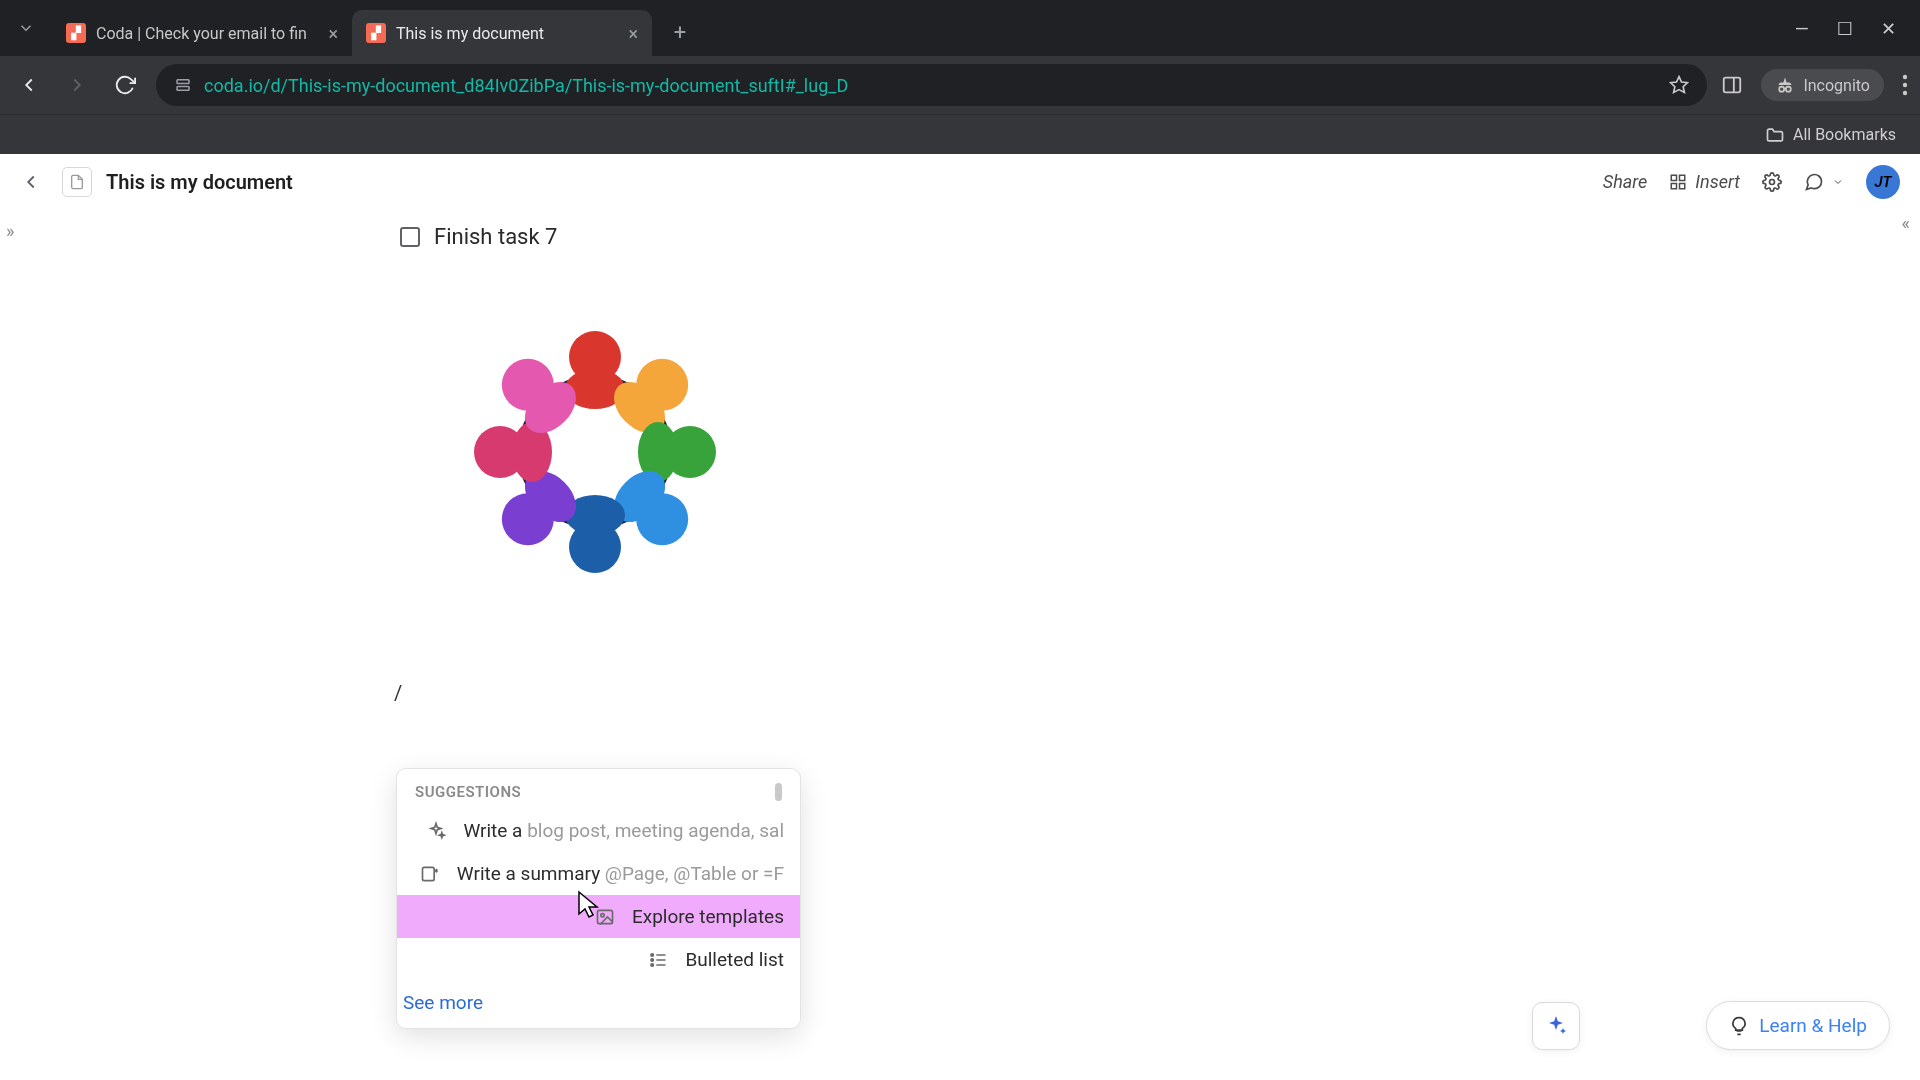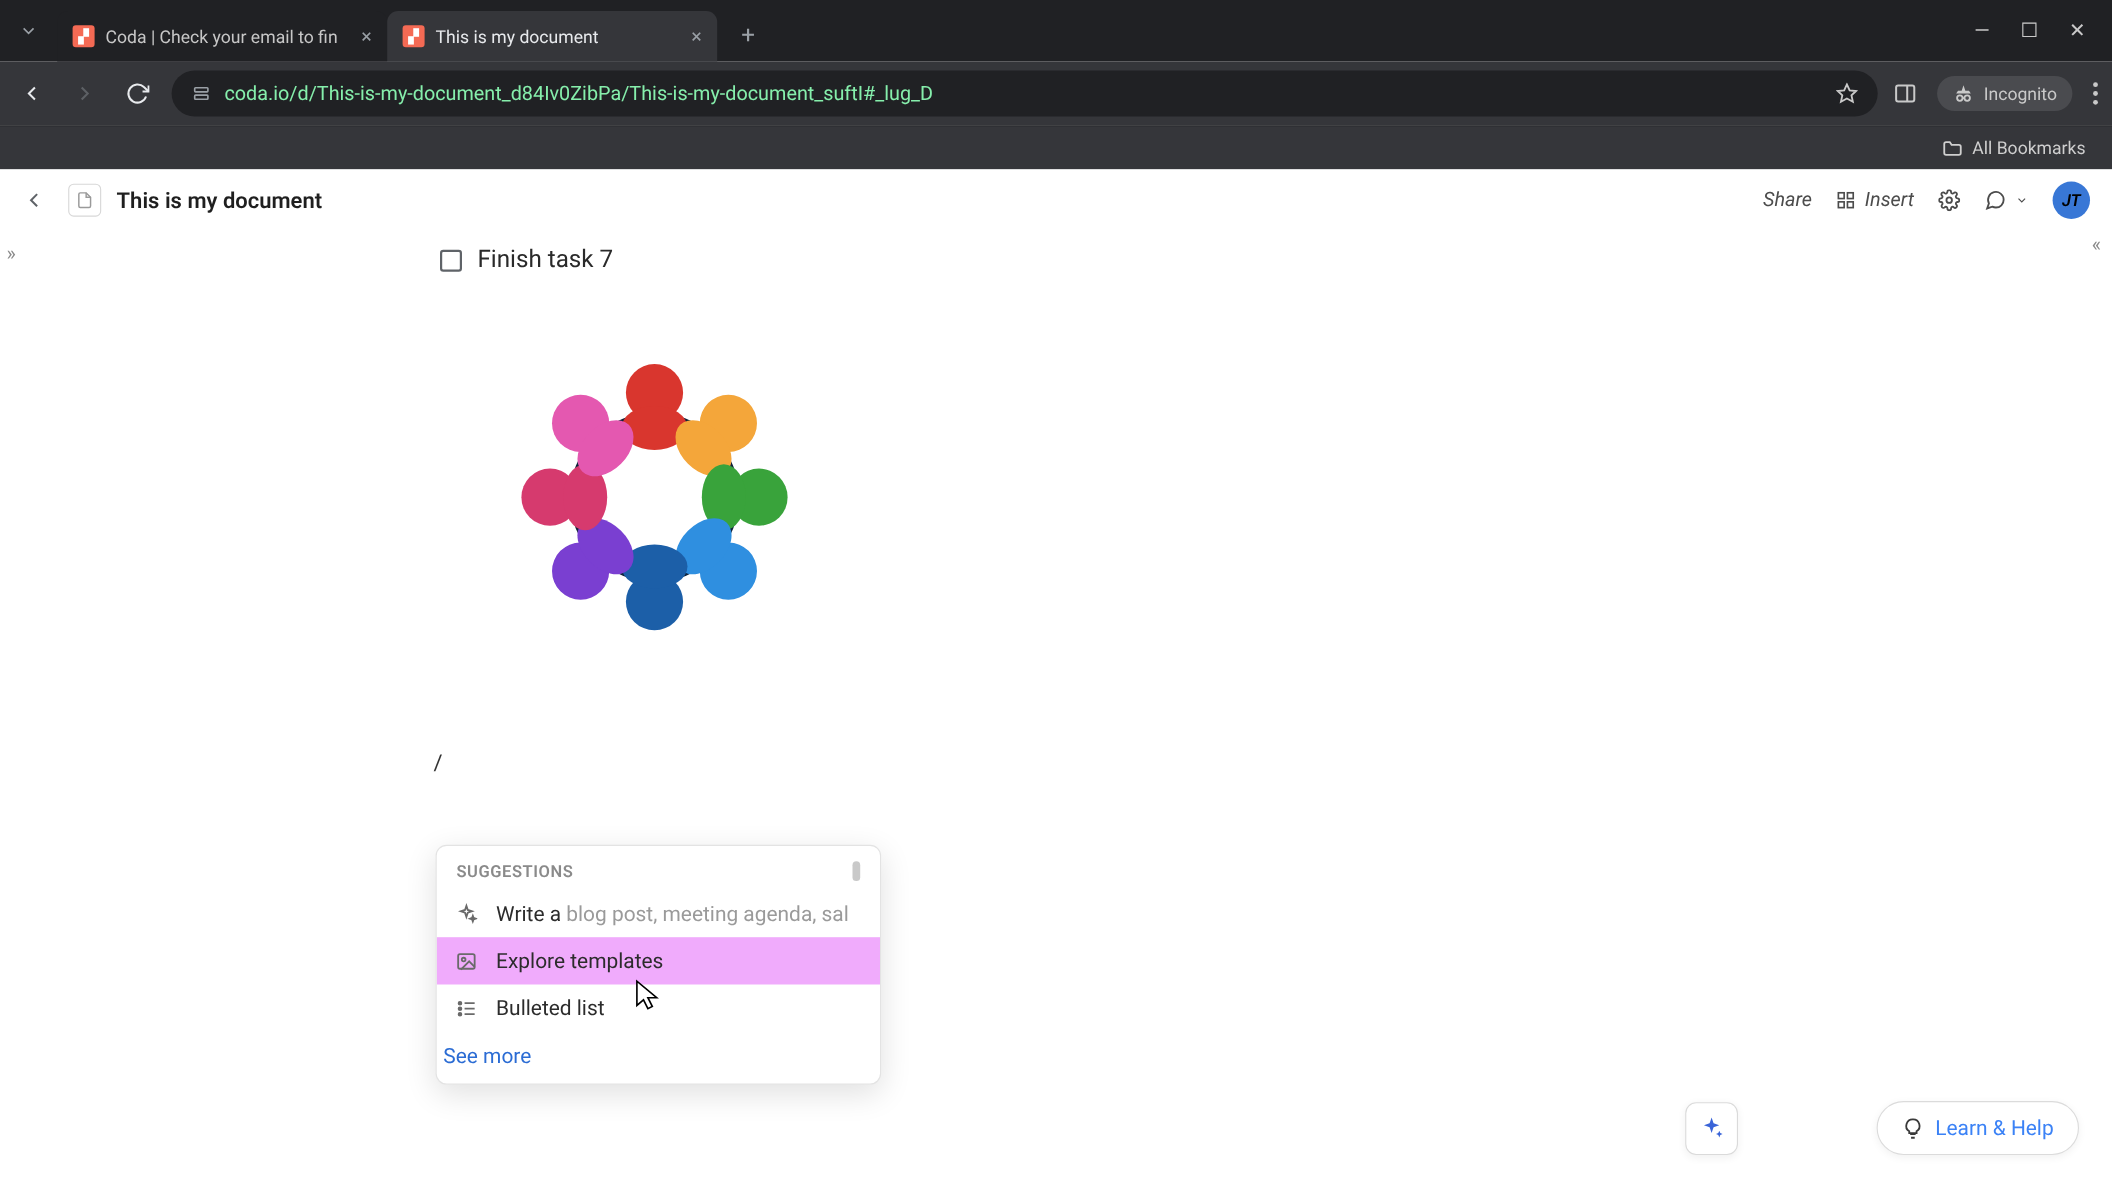--- a/index.html
+++ b/index.html
@@ -15,21 +15,21 @@
 .tab-title { flex:1; white-space:nowrap; overflow:hidden; text-overflow:ellipsis; }
 .tab-close { color:#9aa0a6; font-size:18px; cursor:pointer; }
 .new-tab { width:40px; height:40px; display:flex; align-items:center; justify-content:center; color:#9aa0a6; font-size:22px; margin-left:8px; margin-bottom:4px; }
 .window-controls { margin-left:auto; display:flex; gap:28px; padding-right:24px; color:#c9c9c9; align-items:center; height:56px; }
 .wc { font-size:18px; }
 
 .addr-bar { background:#35363a; height:58px; display:flex; align-items:center; padding:0 12px; gap:14px; }
 .nav-btn { color:#9aa0a6; width:34px; height:34px; display:flex; align-items:center; justify-content:center; font-size:22px; }
 .nav-btn.disabled { opacity:0.4; }
 .url-field { flex:1; background:#202124; border-radius:24px; height:42px; display:flex; align-items:center; padding:0 18px; gap:12px; color:#9aa0a6; font-size:18px; }
-.url-text { color:#86efac;text-align:center; }
+.url-text { color:#14b8a6;text-align:center; }
 .addr-right { display:flex; align-items:center; gap:18px; color:#c9c9c9; }
 .incognito-pill { display:flex; align-items:center; gap:8px; background:#4a4b4f; padding:6px 14px; border-radius:20px; font-size:16px; }
 
 .bookmarks-bar { background:#35363a; height:40px; display:flex; align-items:center; justify-content:flex-end; padding:0 24px; border-top:1px solid #2a2b2e; }
 .bookmarks-item { display:flex; align-items:center; gap:8px; color:#cfcfcf; font-size:16px; }
 
 
 .app { position:relative; height: calc(1080px - 56px - 58px - 40px); background:#fff; }
 .app-header { height:56px; display:flex; align-items:center; padding:0 20px; gap:14px; border-bottom:1px solid transparent; }
 .back-arrow { color:#5f6368; font-size:22px; width:28px; }
@@ -46,21 +46,21 @@
 .checkbox-row { display:flex; align-items:center; gap:14px; font-size:22px; color:#2a2a2a; }
 .checkbox { width:20px; height:20px; border:2px solid #5f6368; border-radius:3px; }
 
 .logo-wrap { margin-top:48px; margin-left:40px; width:310px; height:310px; position:relative; }
 
 .slash-line { margin-top:74px; margin-left:-6px; font-size:20px; color:#333; }
 
 .suggestions-popup { position:absolute; left:396px; top:614px; width:405px; background:#fff; border:1px solid #e3e3e3; border-radius:10px; box-shadow:0 8px 28px rgba(0,0,0,0.12); overflow:hidden; }
 .sugg-header { padding:14px 18px 8px; font-size:15px; letter-spacing:0.5px; color:#8a8a8a; font-weight:600; display:flex; justify-content:space-between; }
 .sugg-scrollthumb { width:7px; height:18px; background:#c9c9c9; border-radius:4px; }
-.sugg-item { display:flex; align-items:center; gap:16px; padding:10px 16px; font-size:19px; color:#2c2c2c; cursor:pointer; }
+.sugg-item { display:flex; align-items:center; gap:16px; padding:10px 16px; font-size:19px; color:#2c2c2c; cursor:pointer;justify-content:flex-end; }
 .sugg-item.highlight { background:#f0abfc; }
 .sugg-icon { width:22px; color:#6a6a6a; display:flex; justify-content:center; }
 .sugg-hint { color:#9a9a9a; }
 .sugg-footer { text-align:left; padding:10px 6px 14px; }
 .see-more { color:#2b6cd4; font-size:19px; cursor:pointer; }
 
 .learn-help { position:absolute; right:30px; bottom:30px; background:#fff; border:1px solid #dbdbdb; border-radius:26px; padding:12px 22px; display:flex; align-items:center; gap:10px; font-size:19px; color:#3b82f6; box-shadow:0 2px 8px rgba(0,0,0,0.06); }
 .ai-fab { position:absolute; right:340px; bottom:30px; width:48px; height:48px; border:1px solid #dadada; border-radius:10px; display:flex; align-items:center; justify-content:center; color:#3a64d8; box-shadow:0 2px 8px rgba(0,0,0,0.06); }
 
 .cursor { position:absolute; left:576px; top:736px; pointer-events:none; }
@@ -263,20 +263,29 @@
     </div>
     <div class="sugg-item">
       <span class="sugg-icon">
         <svg width="20" height="20" viewBox="0 0 24 24" fill="none" stroke="#6a6a6a" stroke-width="2">
             <path d="M12 3l1.5 4.5L18 9l-4.5 1.5L12 15l-1.5-4.5L6 9l4.5-1.5z"></path>
             <path d="M19 14l.8 2.2L22 17l-2.2.8L19 20l-.8-2.2L16 17l2.2-.8z"></path>
           </svg>
       </span>
       <span><span>Write a </span><span class="sugg-hint">blog post, meeting agenda, sal</span></span>
     </div>
+    <div class="sugg-item">
+      <span class="sugg-icon">
+        <svg width="20" height="20" viewBox="0 0 24 24" fill="none" stroke="#6a6a6a" stroke-width="2">
+            <rect x="3" y="4" width="14" height="16" rx="2"></rect>
+            <path d="M17 8h4M21 8l-2-2M21 8l-2 2"></path>
+          </svg>
+      </span>
+      <span><span>Write a summary </span><span class="sugg-hint">@Page, @Table or =F</span></span>
+    </div>
     <div class="sugg-item highlight">
       <span class="sugg-icon">
         <svg width="20" height="20" viewBox="0 0 24 24" fill="none" stroke="#6a6a6a" stroke-width="2">
             <rect x="3" y="4" width="18" height="16" rx="2"></rect>
             <circle cx="9" cy="10" r="2"></circle>
             <path d="M21 18l-6-6-9 9"></path>
           </svg>
       </span>
       <span>Explore templates</span>
     </div>

